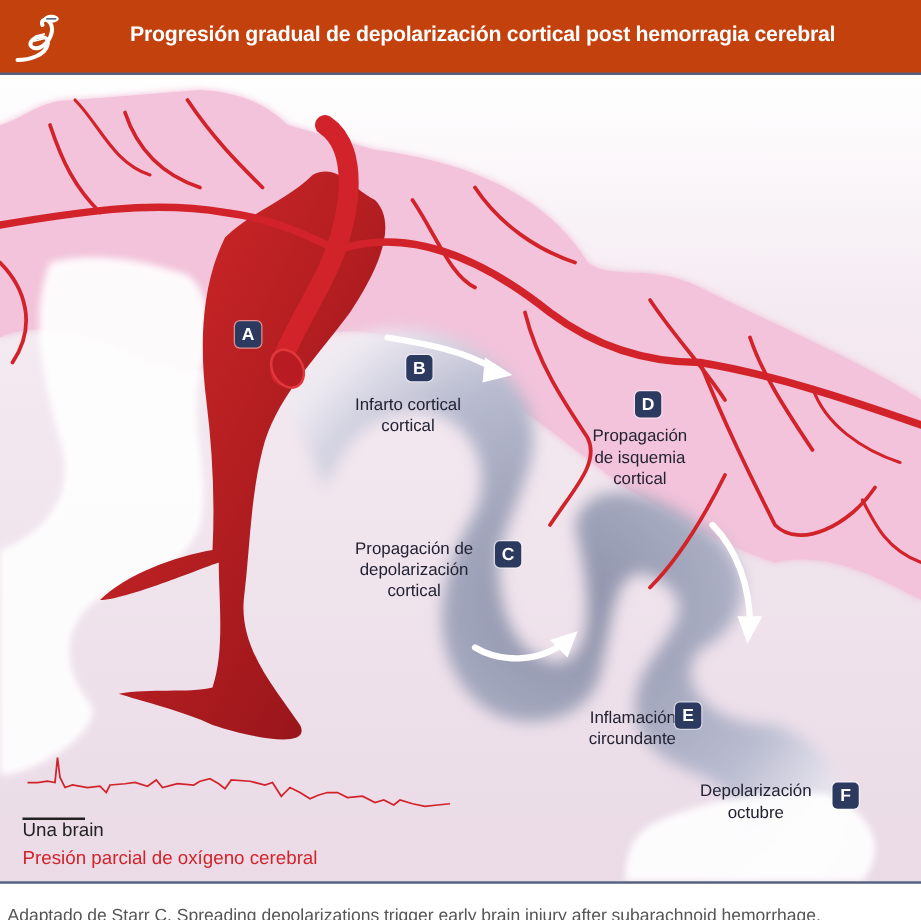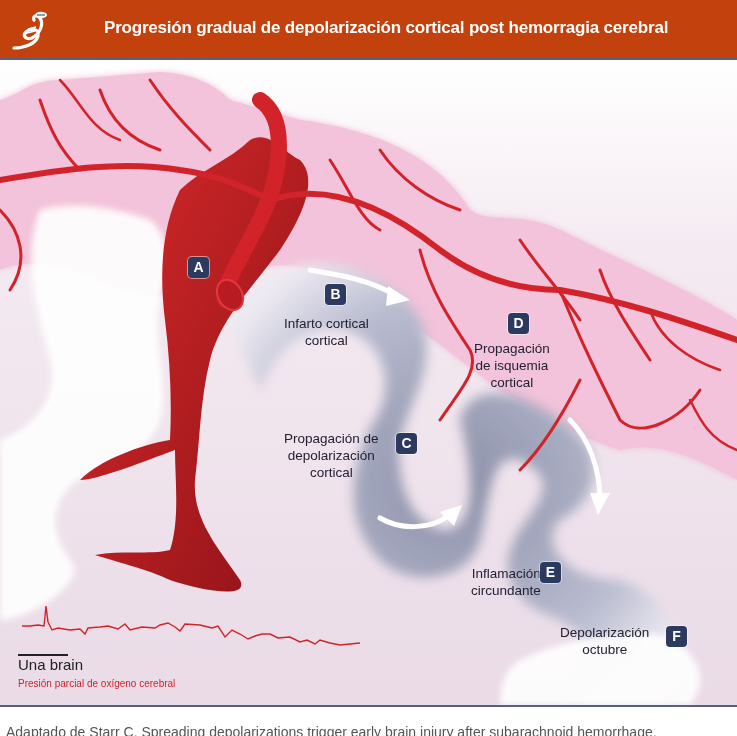--- a/index.html
+++ b/index.html
@@ -7,21 +7,21 @@
   .header{position:absolute;left:0;top:0;width:737px;height:58px;background:#c2410c;border-bottom:2px solid #56617f;}
   .logo{position:absolute;left:10px;top:6px;width:46px;height:46px;}
   .title{position:absolute;left:104px;top:18px;color:#ffffff;font-size:17px;font-weight:bold;letter-spacing:-0.2px;white-space:nowrap;}
   .stage{position:absolute;left:0;top:60px;width:737px;height:645px;overflow:hidden;background:linear-gradient(180deg,#ffffff 0%,#f4eaf1 30%,#eadbe7 100%);}
   .stage svg{position:absolute;left:0;top:0;}
   .badge{position:absolute;width:21px;height:21px;border-radius:4px;background:#2c3a60;color:#ffffff;font-weight:bold;font-size:14px;text-align:center;line-height:21px;box-shadow:0 0 0 1px rgba(255,255,255,0.5);}
   .label{position:absolute;color:#222233;font-size:13.5px;line-height:17px;text-align:center;white-space:nowrap;}
   .label.right{text-align:right;}
   .scale-bar{position:absolute;left:18px;top:594px;width:50px;height:2px;background:#222;}
   .scale-label{position:absolute;left:18px;top:596px;font-size:15px;color:#222;}
-  .trace-label{position:absolute;left:18px;top:618px;font-size:10px;color:#d2232a;}
+  .trace-label{position:absolute;left:18px;top:618px;font-size:15px;color:#d2232a;}
   .footer{position:absolute;left:0;top:705px;width:737px;height:31px;background:#ffffff;border-top:2px solid #56617f;box-sizing:border-box;}
   .citation{position:absolute;left:6px;top:20px;width:728px;font-size:14px;line-height:11px;color:#555;}
 </style>
 </head>
 <body>
 
 <div class="header">
   <svg class="logo" viewBox="0 0 46 46">
     <path d="M4 42 C14 42 26 38 28 30 C30 22 20 22 16 26 C12 30 16 34 22 32 C30 28 34 18 30 12 C27 8 22 10 24 14" fill="none" stroke="#ffffff" stroke-width="3.2" stroke-linecap="round"></path>
     <ellipse cx="31" cy="9" rx="6" ry="3.2" fill="#ffffff"></ellipse>

